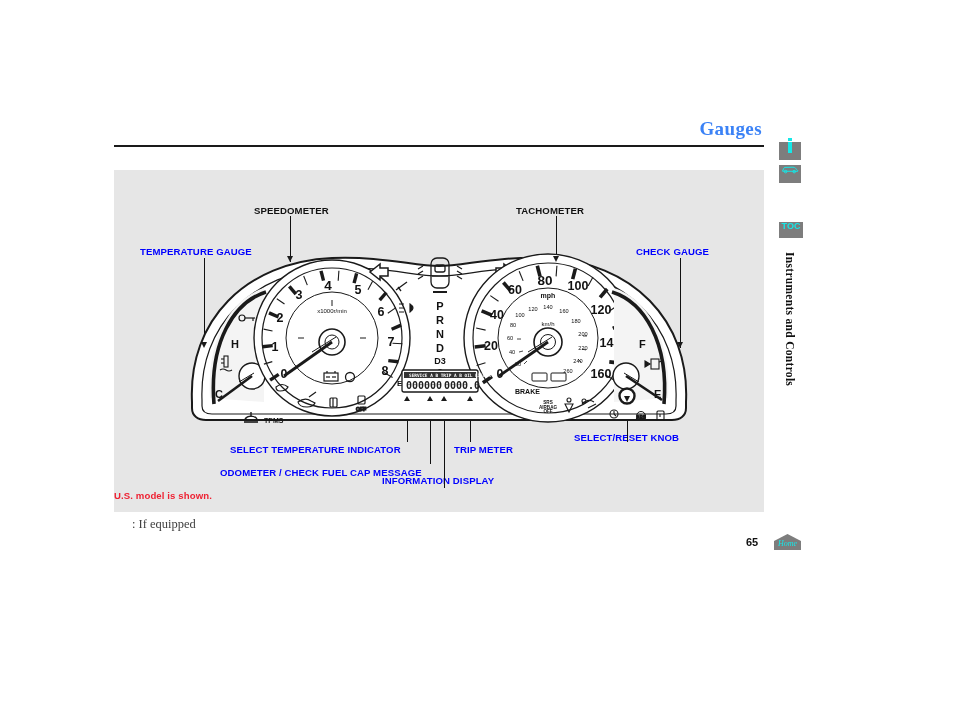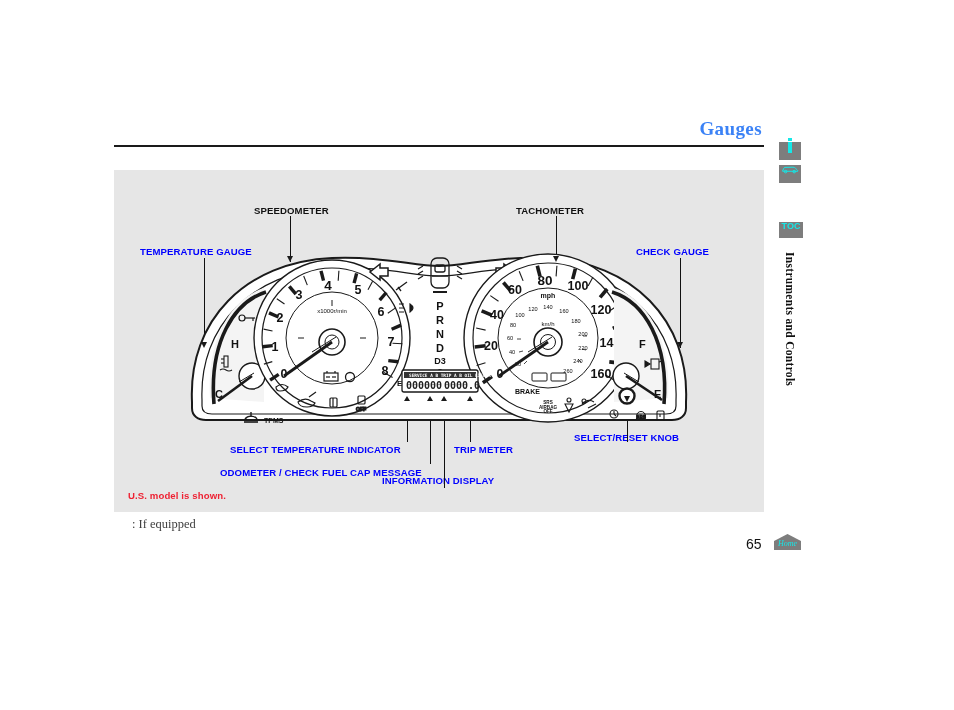--- a/index.html
+++ b/index.html
@@ -52,21 +52,21 @@
     letter-spacing:.3px; white-space:nowrap;
   }
   
   #footnote{
     position:absolute; left:132px; top:517px;
     font-family:"Liberation Serif", serif;
     font-size:12.5px; color:#404040;
   }
   #page-number{
     position:absolute; left:746px; top:536px;
-    font-size:14px; font-weight:normal; color:#111;
+    font-size:11px; font-weight:bold; color:#111;
   }
   #home-btn{
     position:absolute; left:773px; top:533px; width:29px;height:17px;
   }
   
   #figure{
     position:absolute; left:114px; top:170px;
     width:650px; height:342px;
     background:#e6e6e6;
   }
@@ -115,21 +115,21 @@
   <div class="ann black" style="left:140px; top:35px;">SPEEDOMETER</div>
   <div class="ann black" style="left:402px; top:35px;">TACHOMETER</div>
   <div class="ann" style="left:522px; top:76px;">CHECK GAUGE</div>
 
   <div class="ann" style="left:116px; top:274px;">SELECT TEMPERATURE INDICATOR</div>
   <div class="ann" style="left:106px; top:297px;text-align:center;">ODOMETER  /  CHECK FUEL CAP MESSAGE</div>
   <div class="ann" style="left:268px; top:305px;">INFORMATION DISPLAY</div>
   <div class="ann" style="left:340px; top:274px;">TRIP METER</div>
   <div class="ann" style="left:460px; top:262px;">SELECT/RESET KNOB</div>
 
-  <div class="ann red" style="left:14px; top:320px;">U.S. model is shown.</div>
+  <div class="ann red" style="left:0; top:320px;">U.S. model is shown.</div>
 
   <div class="lead v" style="left:176px; top:46px;  height:46px;"></div>
   <div class="lead v" style="left:442px; top:46px;  height:46px;"></div>
   <div class="lead v" style="left:90px;  top:88px;  height:90px;"></div>
   <div class="lead v" style="left:566px; top:88px;  height:90px;"></div>
 
   <div class="lead v" style="left:293px; top:226px; height:46px;"></div>
   <div class="lead v" style="left:316px; top:226px; height:68px;"></div>
   <div class="lead v" style="left:330px; top:226px; height:92px;"></div>
   <div class="lead v" style="left:356px; top:226px; height:46px;"></div>

